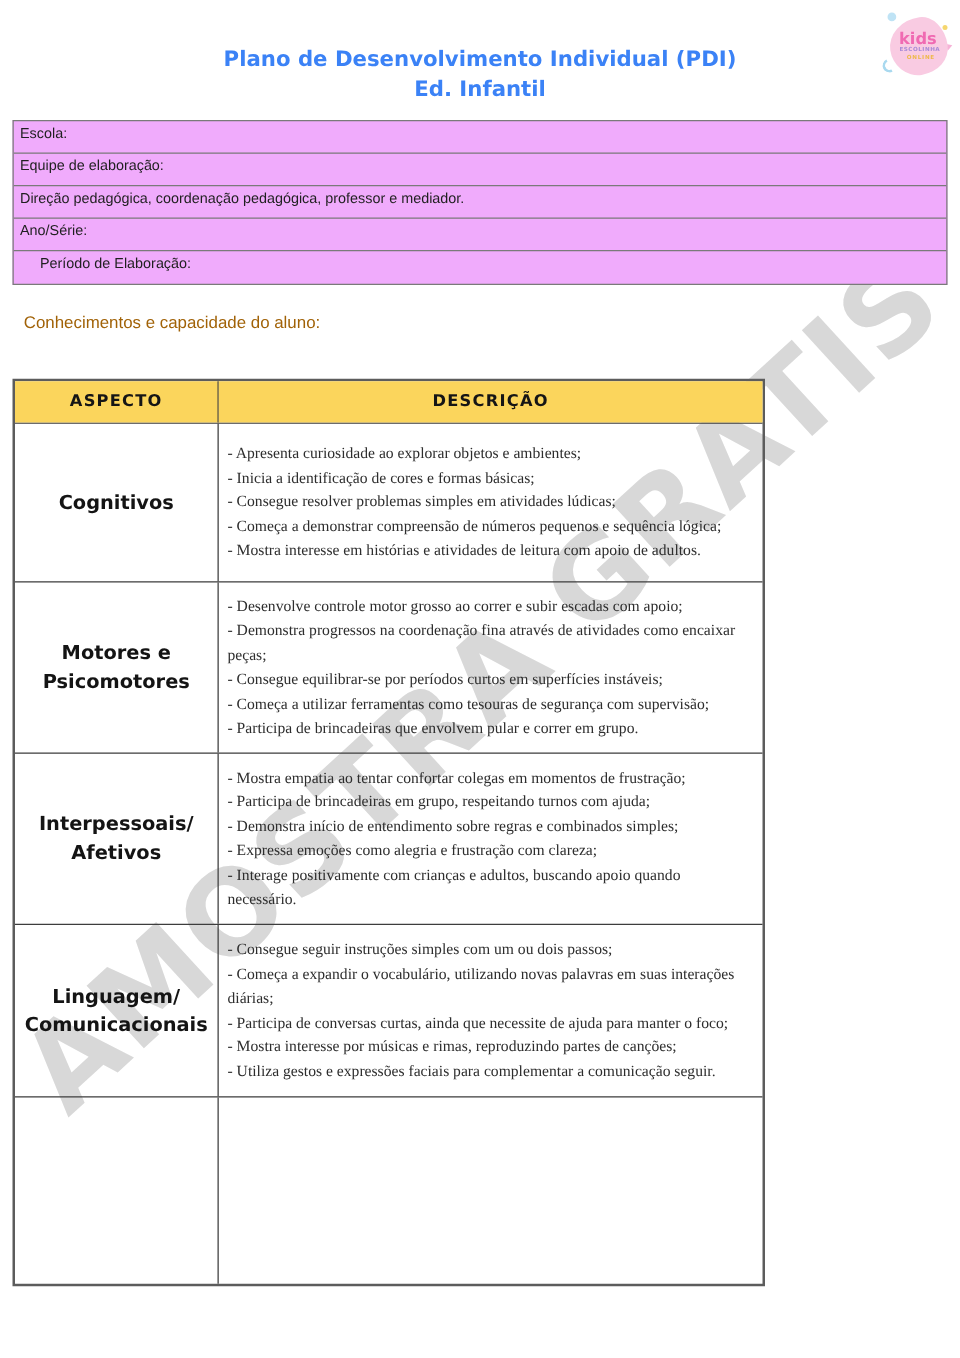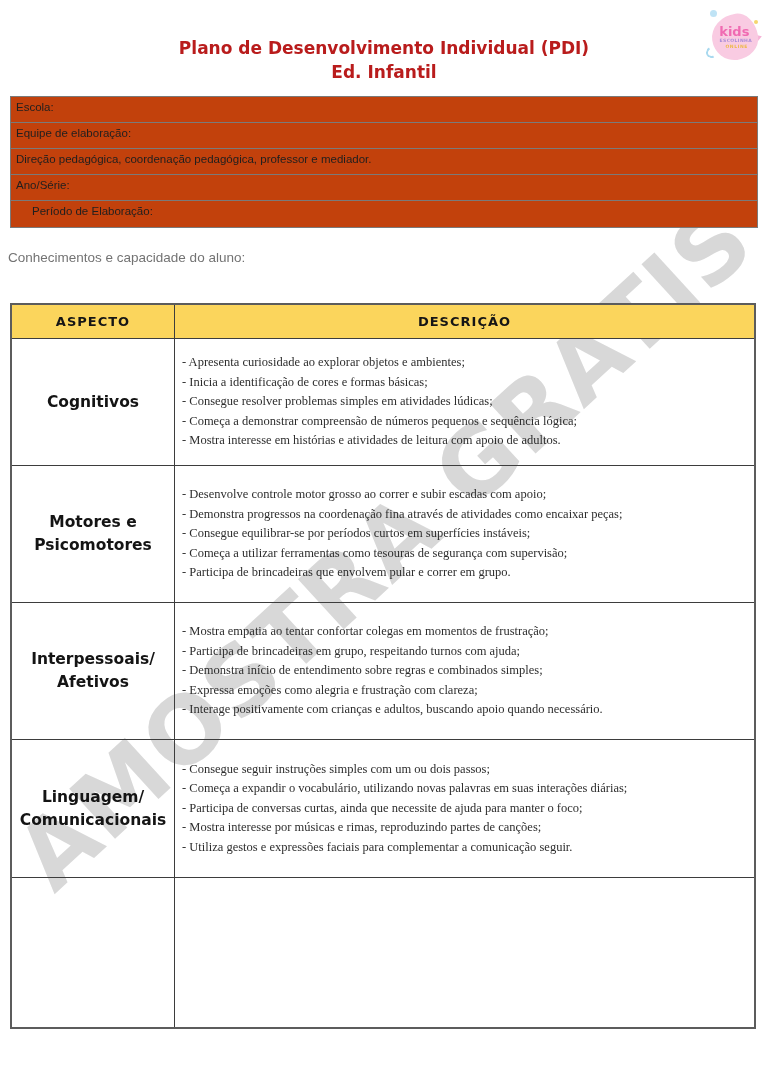--- a/index.html
+++ b/index.html
@@ -13,51 +13,51 @@
     transform:rotate(-42.5deg);
     font-family:"DejaVu Sans", sans-serif;
     font-weight:700; font-size:93px; letter-spacing:2px; white-space:nowrap;
     color:#d4d4d4; opacity:.9; z-index:0; user-select:none;
   }
 
   .content { position:relative; z-index:1; }
 
   
   .titles { padding-top:36px; text-align:center; }
-  .title-line { font-family:"DejaVu Sans", sans-serif; font-weight:700; font-size:17px; color:#b91c1c; line-height:24px; }
+  .title-line { font-family:"DejaVu Sans", sans-serif; font-weight:700; font-size:17px; color:#3b82f6; line-height:24px; }
 
   
   .logo { position:absolute; top:8px; right:6px; width:58px; height:60px; z-index:2; }
   .logo-blob {
     position:absolute; left:8px; top:6px; width:46px; height:46px;
     background:#f9cbe2; border-radius:58% 42% 52% 48% / 50% 55% 45% 50%;
     transform:rotate(-8deg);
     display:flex; flex-direction:column; align-items:center; justify-content:center;
   }
   .logo-kids { font-family:"DejaVu Sans", sans-serif; font-weight:700; font-size:13px; line-height:13px; color:#f06ab2; transform:rotate(8deg); }
   .logo-escolinha { font-family:"DejaVu Sans", sans-serif; font-weight:700; font-size:4.5px; line-height:6px; color:#a98bd6; letter-spacing:.4px; transform:rotate(8deg); }
   .logo-online { font-family:"DejaVu Sans", sans-serif; font-weight:700; font-size:4.5px; line-height:6px; color:#edb94a; letter-spacing:.6px; transform:rotate(8deg); }
   .logo-dot-blue { position:absolute; left:6px; top:2px; width:7px; height:7px; border-radius:50%; background:#bfe3f5; }
   .logo-dot-yellow { position:absolute; right:4px; top:12px; width:4px; height:4px; border-radius:50%; background:#f5d66e; }
   .logo-crescent { position:absolute; left:2px; bottom:10px; width:11px; height:11px; border-radius:50%;
     border:2.5px solid #a9d9ef; border-top-color:transparent; border-right-color:transparent; transform:rotate(18deg); }
   .logo-tri { position:absolute; right:0; top:26px; width:0; height:0;
     border-left:5px solid #f6b3d7; border-top:3px solid transparent; border-bottom:3px solid transparent; transform:rotate(-20deg); }
 
   
-  .form-table { position:absolute; left:10px; top:96px; width:748px; border:1px solid #7a7a7a; background:#c2410c; }
+  .form-table { position:absolute; left:10px; top:96px; width:748px; border:1px solid #7a7a7a; background:#f0abfc; }
   .form-row { border-bottom:1px solid #7a7a7a; height:26px; padding:3px 5px 0 5px;
     font-size:11.5px; color:#1f1f1f; line-height:15px; }
   .form-row:last-child { border-bottom:none;margin-left:16px; }
 
   
-  .section-heading { position:absolute; left:8px; top:250px; font-size:13.5px; color:#737373; }
+  .section-heading { position:absolute; left:19px; top:250px; font-size:13.5px; color:#a16207; }
 
   
-  .main-table { position:absolute; left:10px; top:303px; width:746px; border:2px solid #5c5c5c; background:transparent; }
+  .main-table { position:absolute; left:10px; top:303px; width:602px; border:2px solid #5c5c5c; background:transparent; }
   .trow { display:flex; border-top:1px solid #3d3d3d; }
   .trow.header-row { border-top:none; }
   .cell-aspect { width:163px; min-width:163px; border-right:1px solid #3d3d3d;
     display:flex; flex-direction:column; align-items:center; justify-content:center; text-align:center; }
   .cell-desc { flex:1; display:flex; flex-direction:column; justify-content:center; padding:10px 10px 10px 7px; }
   .header-row { height:33px; }
   .header-row .cell-aspect, .header-row .cell-desc { background:#fbd55c; }
   .header-row .cell-desc { align-items:center; padding:0; }
   .th-label { font-family:"DejaVu Sans", sans-serif; font-weight:700; font-size:13px; letter-spacing:1px; color:#151515; }
   .aspect-label { font-family:"DejaVu Sans", sans-serif; font-weight:700; font-size:15.5px; line-height:23px; color:#141414;text-align:center; }

